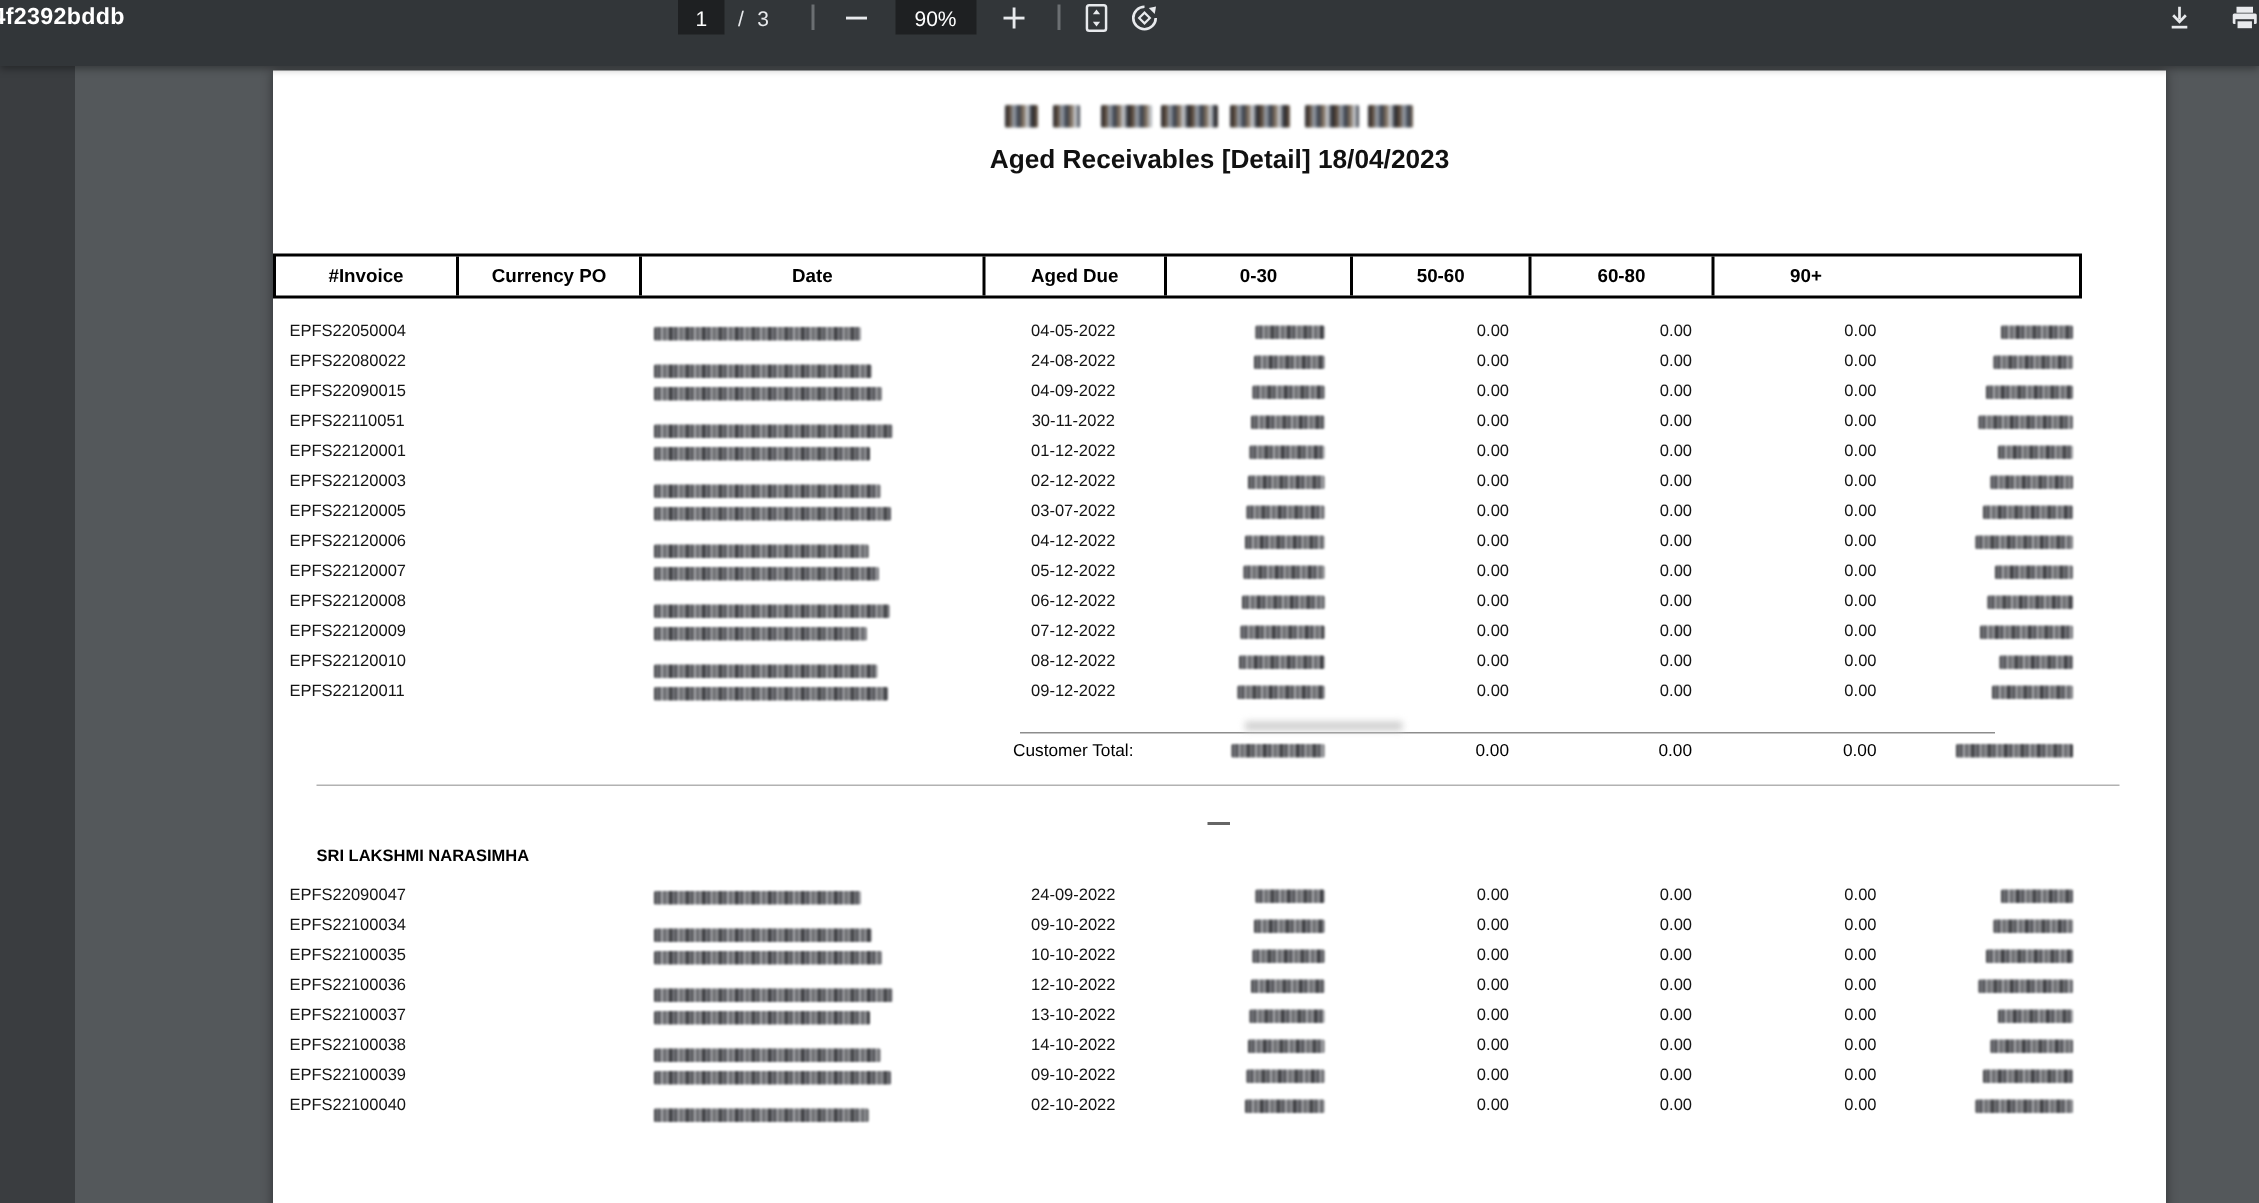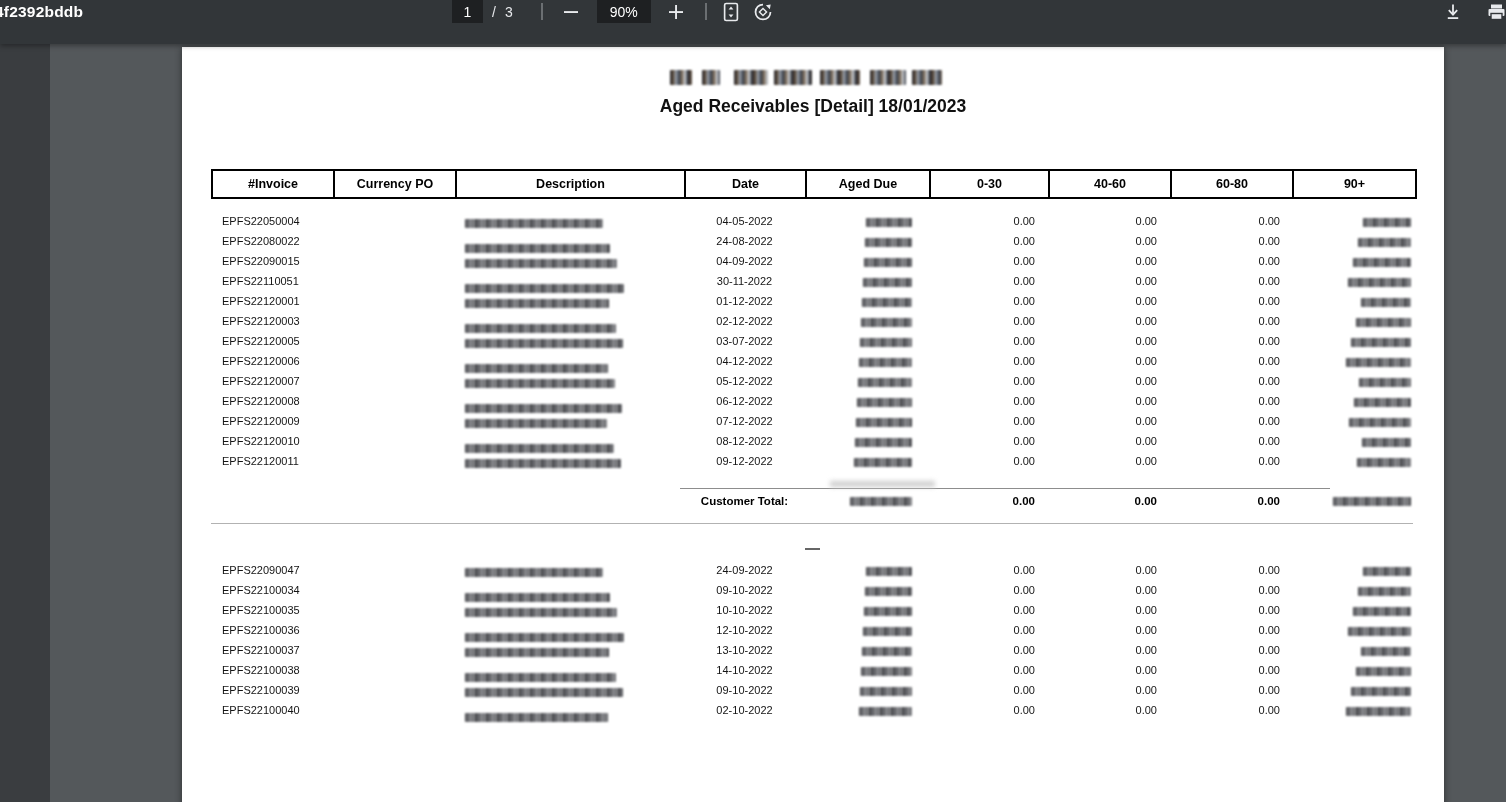--- a/index.html
+++ b/index.html
@@ -36,21 +36,21 @@
   .rd{display:inline-block;height:9px;vertical-align:middle;border-radius:1px;opacity:.92;
     background-image:repeating-linear-gradient(90deg,#1b1c20 0px,#6f7075 2px,#3c3d42 4px,#a8a9ad 5px,#55565a 7px,#8d8e92 9px,#2a2b2f 11px);
     filter:blur(.8px)}
   .rd-co{display:inline-block;height:15px;border-radius:1px;
     background-image:repeating-linear-gradient(90deg,#23262e 0px,#5b4a3a 3px,#9aa1ab 6px,#39404c 9px,#7b6a58 12px,#c9cdd2 15px,#2c303a 18px);
     filter:blur(1.1px)}
   .company-redact{margin:23px auto 0;width:286px;height:15px;display:flex;align-items:center}
   
   .doc-title{margin-top:11px;text-align:center;font-size:17.5px;font-weight:bold;color:#111}
   .grid{display:grid;grid-template-columns:122px 122px 229px 121px 124px 119px 122px 122px 121px;
-    margin-left:29px;width:1202px}
+    width:1202px}
   .tbl-head{margin-top:52px;border:2px solid #000;height:26px}
   .hc{border-right:2px solid #000;display:flex;align-items:center;justify-content:center;
     font-weight:bold;font-size:12.5px;color:#000}
   .hc:last-child{border-right:none}
   .currency{margin:12px 0 0 29px;font-weight:bold;font-size:10.5px;color:#000}
   .customer{margin-left:29px;font-weight:bold;font-size:11px;color:#000}
   .cust1{margin-top:20px}.cust2{margin-top:15px}
   .rows1{margin-top:12px}.rows2{margin-top:10px}
   .row{height:20px}
   .row>div{line-height:20px;font-size:11px;color:#141414;white-space:nowrap;overflow:visible}
@@ -58,21 +58,21 @@
   .c2{padding-left:10px}
   .c3{text-align:center}
   .c4{text-align:right;padding-right:17px}
   .c5{text-align:right;padding-right:13px}
   .c6{text-align:right;padding-right:13px}
   .c7{text-align:right;padding-right:12px}
   .c8{text-align:right;padding-right:2px}
   .ct-line1{margin:17px 0 0 498px;width:650px;height:1px;background:#8d8d8d;position:relative}
   .ct-smear{position:absolute;left:150px;top:-7px;width:105px;height:6px;background:#cfcfcf;filter:blur(2.5px)}
   .ct-row{height:20px;margin-top:2px}
-  .ct-row>div{line-height:20px;font-size:11.5px;font-weight:bold;color:#000}
+  .ct-row>div{line-height:20px;font-size:11.5px;font-weight:normal;color:#000}
   .ct-label{text-align:center}
   .ct-line2{margin:12px 0 0 29px;width:1202px;height:1px;background:#b2b2b2}
   .mid-dash{margin:24px 0 0 623px;width:15px;height:2px;background:#666}
   svg{display:block}
 </style>
 </head>
 <body>
 
 <div class="toolbar">
   <div class="tb-row">
@@ -148,30 +148,29 @@
 <div class="page">
   <div class="company-redact" id="company-redact">
       <span class="rd-co" style="width: 22px; margin-right: 10px;"></span>
       <span class="rd-co" style="width: 18px; margin-right: 14px;"></span>
       <span class="rd-co" style="width: 34px; margin-right: 6px;"></span>
       <span class="rd-co" style="width: 38px; margin-right: 8px;"></span>
       <span class="rd-co" style="width: 40px; margin-right: 10px;"></span>
       <span class="rd-co" style="width: 36px; margin-right: 6px;"></span>
       <span class="rd-co" style="width: 30px;"></span>
     </div>
-  <div class="doc-title">Aged Receivables [Detail] 18/01/2023</div>
+  <div class="doc-title">Aged Receivables [Detail] 18/04/2023</div>
 
   <div class="grid tbl-head" id="table-header">
       <div class="hc">#Invoice</div>
       <div class="hc">Currency PO</div>
-      <div class="hc">Description</div>
       <div class="hc">Date</div>
       <div class="hc">Aged Due</div>
       <div class="hc">0-30</div>
-      <div class="hc">40-60</div>
+      <div class="hc">50-60</div>
       <div class="hc">60-80</div>
       <div class="hc">90+</div>
     </div>
 
 
   <div id="doc-body">
       <div class="rows1">
         <div class="grid row">
           <div class="c0">EPFS22050004</div>
           <div class="c1"></div>
@@ -325,20 +324,21 @@
         <div class="c2"></div>
         <div class="c3 ct-label">Customer Total:</div>
         <div class="c4"><span class="rd" style="width: 62px;"></span></div>
         <div class="c5">0.00</div>
         <div class="c6">0.00</div>
         <div class="c7">0.00</div>
         <div class="c8"><span class="rd" style="width: 78px;"></span></div>
       </div>
       <div class="ct-line2"></div>
       <div class="mid-dash"></div>
+      <div class="customer cust2">SRI LAKSHMI NARASIMHA</div>
       <div class="rows2">
         <div class="grid row">
           <div class="c0">EPFS22090047</div>
           <div class="c1"></div>
           <div class="c2"><span class="rd" style="width: 138px; transform: translateY(1px);"></span></div>
           <div class="c3">24-09-2022</div>
           <div class="c4"><span class="rd" style="width: 46px;"></span></div>
           <div class="c5">0.00</div>
           <div class="c6">0.00</div>
           <div class="c7">0.00</div>

